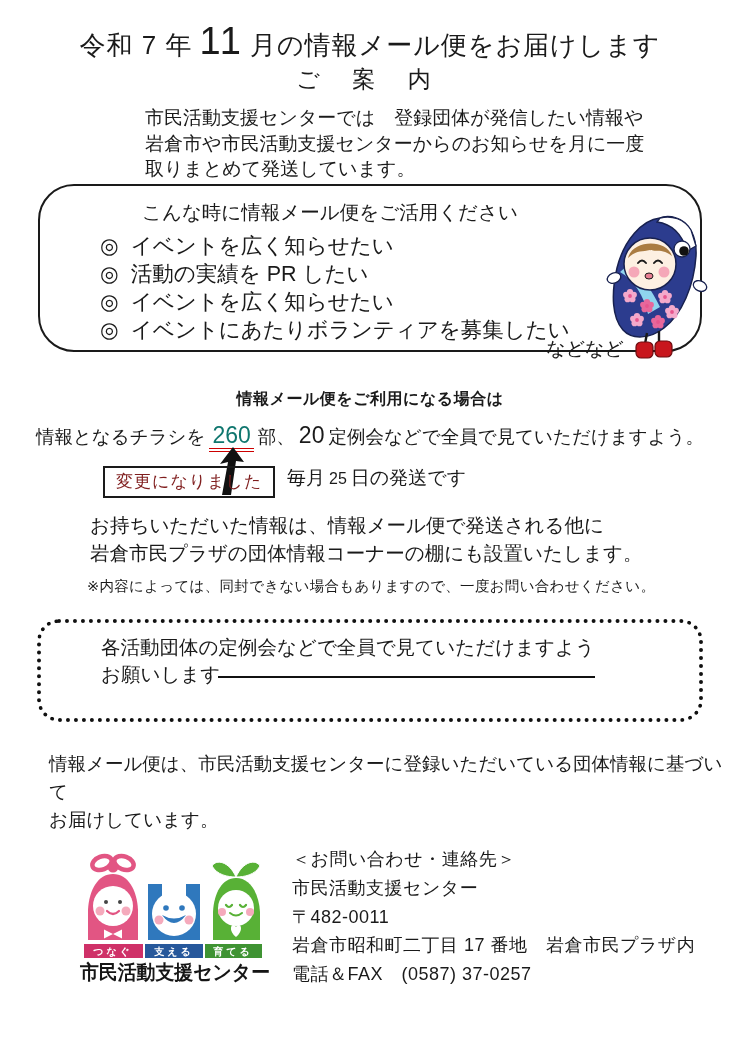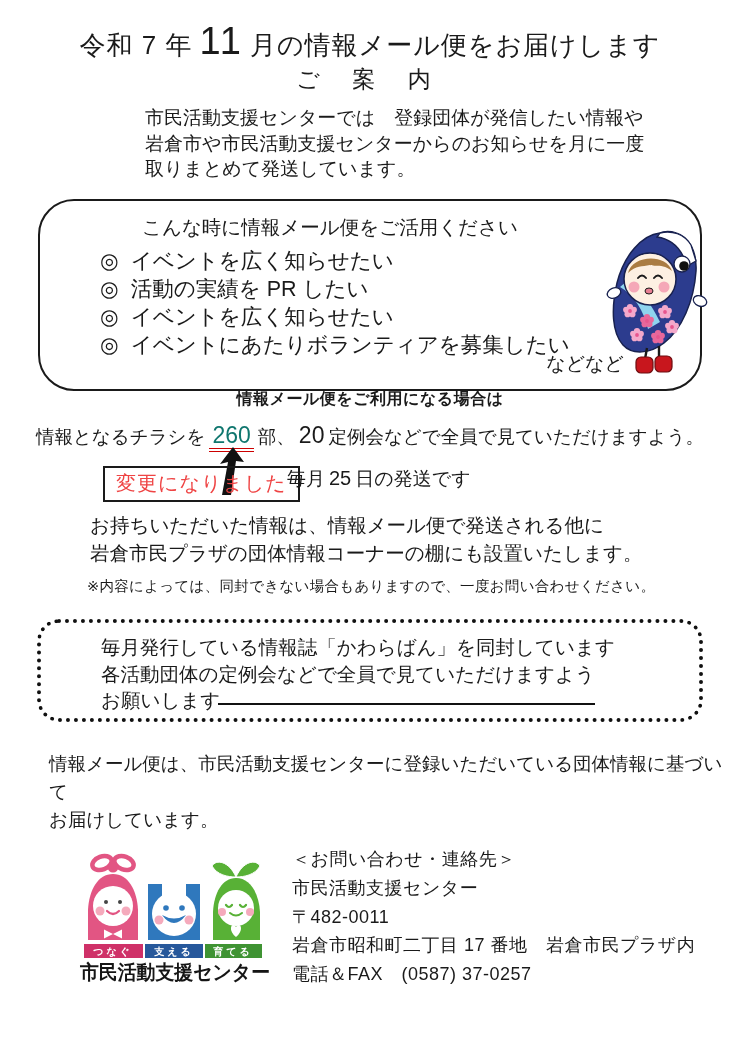--- a/index.html
+++ b/index.html
@@ -12,36 +12,36 @@
 
   
   .title-line{top:18px;font-size:26px;line-height:46px;letter-spacing:1px;}
   .title-line .big-num{font-size:38px;margin:8px 7px;letter-spacing:2px;}
   .subtitle{top:64px;font-size:23px;letter-spacing:13px;}
 
   
   .intro{left:145px;top:105px;font-size:19px;line-height:25.5px;}
 
   
-  .usage-box{left:38px;top:184px;width:664px;height:192px;border:2px solid #1a1a1a;border-radius:36px;box-sizing:border-box;margin-top:15px;}
+  .usage-box{left:38px;top:184px;width:664px;height:168px;border:2px solid #1a1a1a;border-radius:36px;box-sizing:border-box;}
   .usage-heading{top:13px;left:0;width:580px;text-align:center;font-size:19.5px;}
   .usage-list{left:60px;top:46px;font-size:21.5px;line-height:28px;}
   .usage-list .bullet{margin-right:12px;}
   .usage-footnote{right:76px;top:150px;font-size:19px;}
   .mascot{left:566px;top:26px;}
 
   
   .apply-heading{top:389px;font-size:16px;font-weight:bold;letter-spacing:.5px;}
   .copies-line{top:419px;font-size:18.5px;line-height:32px;}
   .num{font-size:23px;margin:0 4px;}
   .copies-num{color:#0f766e;font-size:23px;border-bottom:4px double #cc0000;padding:0 3px;margin:0 4px;}
   .arrow-svg{left:207px;top:447px;}
-  .changed-badge{left:103px;top:466px;border:2px solid #1a1a1a;color:#ef4444;font-size:20px;padding:2px 11px 3px;letter-spacing:1px;}
+  .changed-badge{left:103px;top:466px;border:2px solid #1a1a1a;color:#7f1d1d;font-size:17px;padding:2px 11px 3px;letter-spacing:1px;}
   .dispatch-line{left:287px;top:463px;font-size:19px;line-height:30px;}
-  .dispatch-line .num{font-size:20px;margin-top:17px;}
+  .dispatch-line .num{font-size:16px;margin-top:17px;}
 
   
   .placement{left:90px;top:511px;font-size:19.5px;line-height:28px;}
   .placement-note{left:87px;top:577px;font-size:14.5px;letter-spacing:.3px;}
 
   
   .kawaraban-box{left:37px;top:619px;width:666px;height:103px;border:4px dotted #111;border-radius:22px;box-sizing:border-box;}
   .kawaraban-text{position:absolute;left:60px;top:11px;font-size:19.5px;line-height:26.5px;}
   .u-line{border-bottom:2px solid #111;padding-bottom:18px;}
 
@@ -137,21 +137,20 @@
   </div>
 
   <div class="abs placement">
     <div>お持ちいただいた情報は、情報メール便で発送される他に</div>
     <div>岩倉市民プラザの団体情報コーナーの棚にも設置いたします。</div>
   </div>
   <div class="abs placement-note">※内容によっては、同封できない場合もありますので、一度お問い合わせください。</div>
 
   <div class="abs kawaraban-box">
     <div class="kawaraban-text">
-      <div>毎月発行している情報誌「かわらばん」を同封しています</div>
       <div><span>各活動団体の</span><span class="u-line">定例会などで全員で見ていただけますよう</span></div>
       <div>お願いします</div>
     </div>
   </div>
 
   <div class="abs registration">
     <div>情報メール便は、市民活動支援センターに登録いただいている団体情報に基づいて</div>
     <div>お届けしています。</div>
   </div>
 

